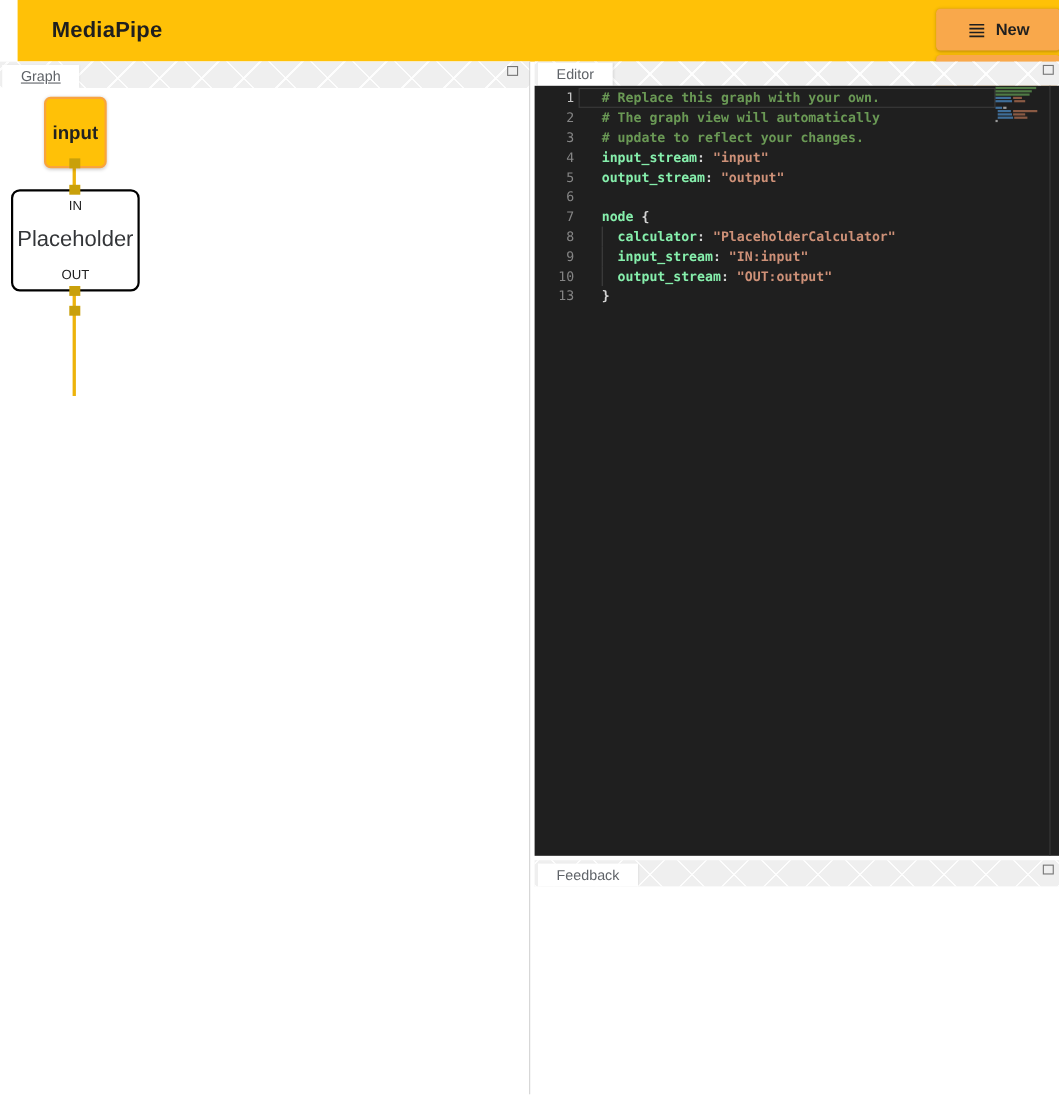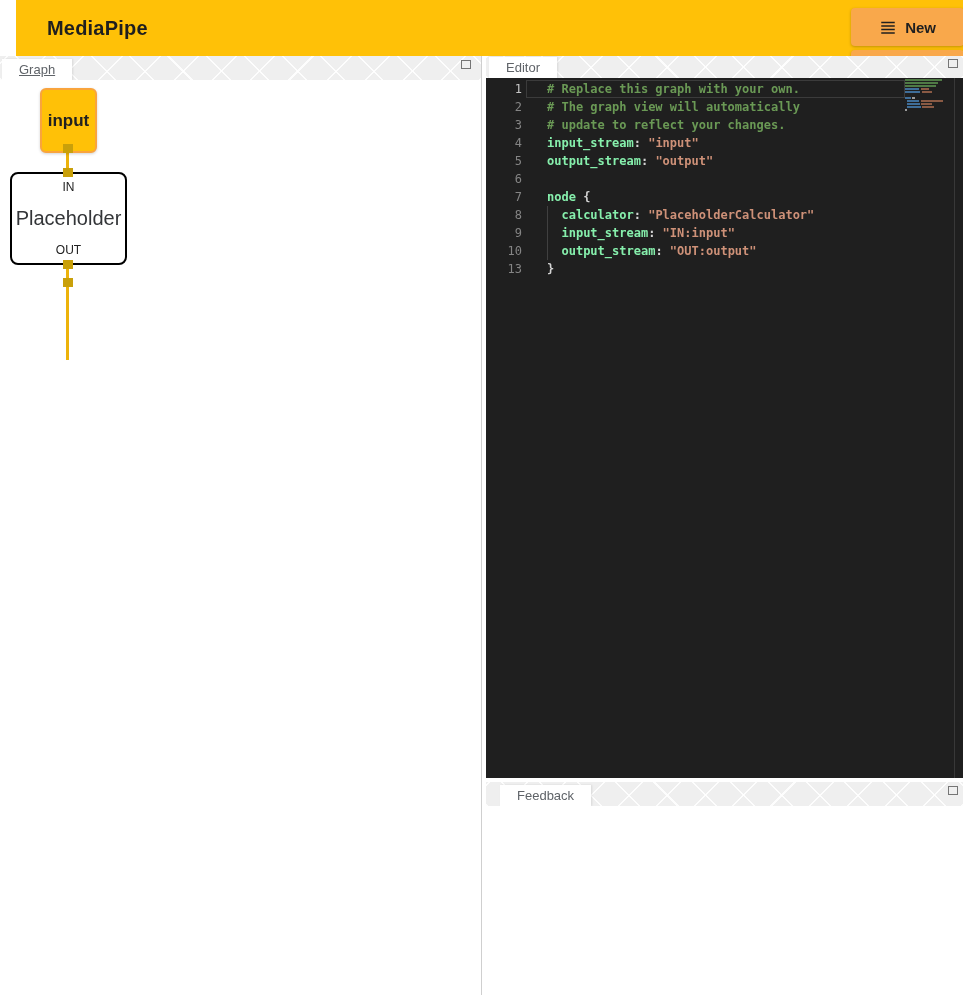--- a/index.html
+++ b/index.html
@@ -187,18 +187,18 @@
         <div class="mm-seg" style="left: 2px; top: 24px; width: 13px; background: rgb(63, 110, 153);"></div>
         <div class="mm-seg" style="left: 16px; top: 24px; width: 11px; background: rgb(138, 90, 68);"></div>
         <div class="mm-seg" style="left: 2px; top: 27px; width: 14px; background: rgb(63, 110, 153);"></div>
         <div class="mm-seg" style="left: 17px; top: 27px; width: 12px; background: rgb(138, 90, 68);"></div>
         <div class="mm-seg" style="left: 0px; top: 30px; width: 2px; background: rgb(154, 154, 154);"></div>
       </div>
     <div class="editor-vline"></div>
   </div>
 
   <div class="tabbar feedback-tabbar">
-    <div class="tab" style="margin-left:14px;">Feedback</div>
+    <div class="tab" style="margin-left:3px;">Feedback</div>
     <div class="maxicon" style="left:462px;"></div>
   </div>
   <div class="feedback-content"></div>
 
 </div>
 
 </body></html>

